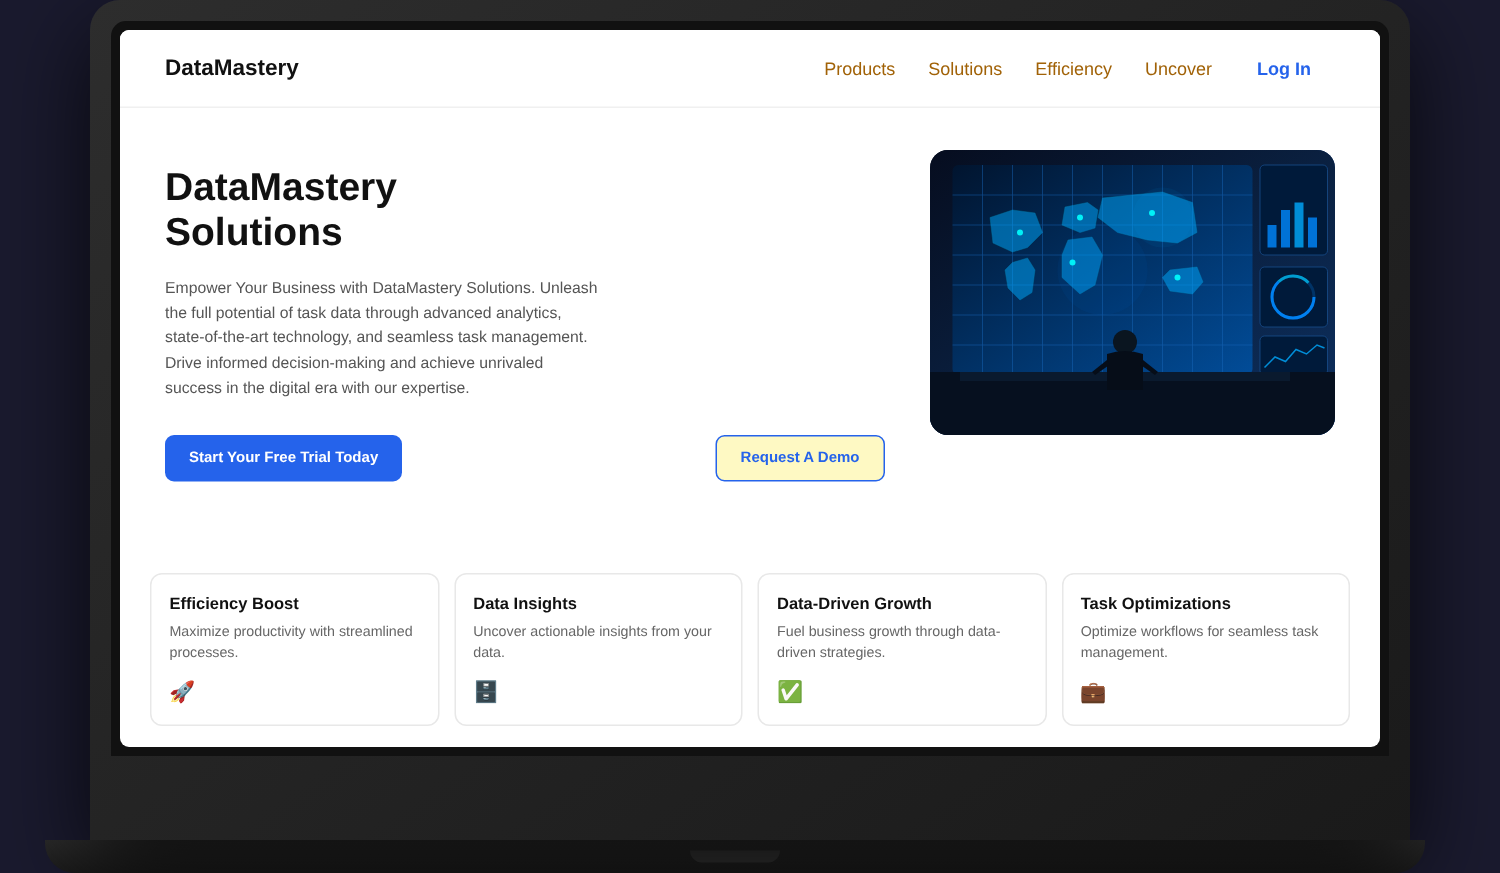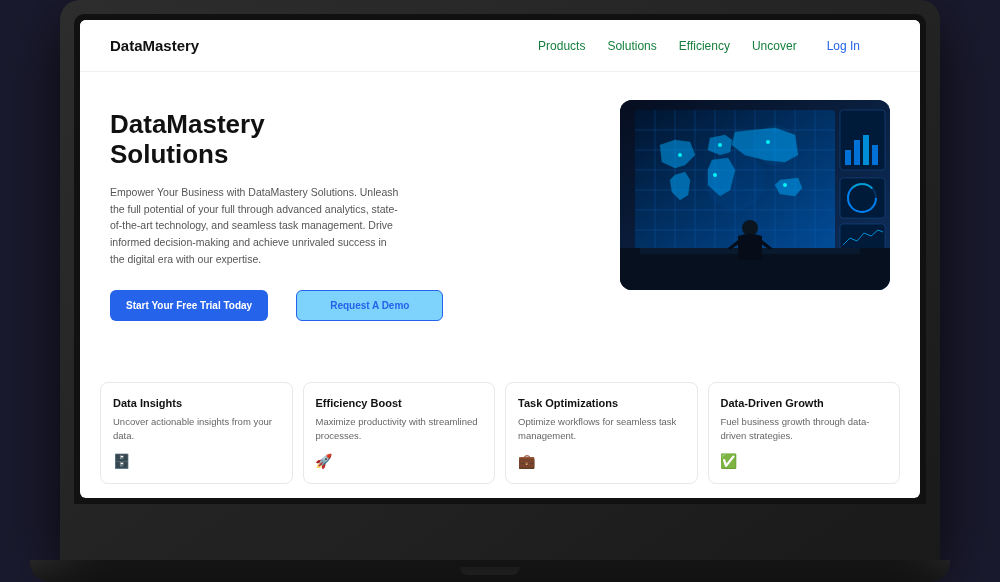--- a/index.html
+++ b/index.html
@@ -81,31 +81,31 @@
     }
 
     .nav-links {
       display: flex;
       gap: 22px;
       margin-right: 30px;
     }
 
     .nav-link {
       font-size: 12px;
-      color: #15803d;
+      color: #a16207;
       text-decoration: none;
       cursor: pointer;
     }
 
     .nav-login {
       font-size: 12px;
       color: #2563eb;
-      font-weight: 400;
-      cursor: pointer;
-      margin-right: 30px;
+      font-weight: 700;
+      cursor: pointer;
+      margin-right: 16px;
     }
 
     .nav-cta {
       background: #2563eb;
       color: #fff;
       border: none;
       padding: 7px 14px;
       border-radius: 6px;
       font-size: 11px;
       font-weight: 600;
@@ -138,38 +138,39 @@
       font-size: 10.5px;
       color: #555;
       line-height: 1.6;
       margin-bottom: 22px;
       max-width: 290px;
     }
 
     .hero-buttons {
       display: flex;
       gap: 28px;
+      justify-content: space-between;
     }
 
     .btn-primary {
       background: #2563eb;
       color: #fff;
       border: none;
       padding: 9px 16px;
       border-radius: 6px;
       font-size: 10px;
       font-weight: 600;
       cursor: pointer;
     }
 
     .btn-outline {
-      background: #7dd3fc;
+      background: #fef9c3;
       color: #2563eb;
       border: 1.5px solid #2563eb;
-      padding: 9px 33px;
+      padding: 9px 16px;
       border-radius: 6px;
       font-size: 10px;
       font-weight: 600;
       cursor: pointer;
     }
 
     .hero-image {
       width: 270px;
       height: 190px;
       border-radius: 12px;
@@ -251,21 +252,21 @@
           </div>
           <span class="nav-login">Log In</span>
         </nav>
 
         <div class="hero">
           <div class="hero-left">
             <h1 class="hero-title">
               <span>DataMastery</span><br>
               <span>Solutions</span>
             </h1>
-            <p class="hero-desc">Empower Your Business with DataMastery Solutions. Unleash the full potential of your full through advanced analytics, state-of-the-art technology, and seamless task management. Drive informed decision-making and achieve unrivaled success in the digital era with our expertise.</p>
+            <p class="hero-desc">Empower Your Business with DataMastery Solutions. Unleash the full potential of task data through advanced analytics, state-of-the-art technology, and seamless task management. Drive informed decision-making and achieve unrivaled success in the digital era with our expertise.</p>
             <div class="hero-buttons">
               <button class="btn-primary">Start Your Free Trial Today</button>
               <button class="btn-outline">Request A Demo</button>
             </div>
           </div>
 
           <div class="hero-image">
             <svg viewBox="0 0 270 190" xmlns="http://www.w3.org/2000/svg">
 
               <defs>
@@ -354,38 +355,38 @@
               <circle cx="100" cy="45" r="2" fill="#00ffff" opacity="0.9"></circle>
               <circle cx="148" cy="42" r="2" fill="#00ffff" opacity="0.9"></circle>
               <circle cx="165" cy="85" r="2" fill="#00ffff" opacity="0.9"></circle>
               <circle cx="95" cy="75" r="2" fill="#00ffff" opacity="0.9"></circle>
             </svg>
           </div>
         </div>
 
         <div class="features">
           <div class="feature-card">
+            <div class="feature-title">Efficiency Boost</div>
+            <div class="feature-desc">Maximize productivity with streamlined processes.</div>
+            <div class="feature-icon icon-rocket">🚀</div>
+          </div>
+          <div class="feature-card">
             <div class="feature-title">Data Insights</div>
             <div class="feature-desc">Uncover actionable insights from your data.</div>
             <div class="feature-icon icon-db">🗄️</div>
           </div>
           <div class="feature-card">
-            <div class="feature-title">Efficiency Boost</div>
-            <div class="feature-desc">Maximize productivity with streamlined processes.</div>
-            <div class="feature-icon icon-rocket">🚀</div>
+            <div class="feature-title">Data-Driven Growth</div>
+            <div class="feature-desc">Fuel business growth through data-driven strategies.</div>
+            <div class="feature-icon icon-chart">✅</div>
           </div>
           <div class="feature-card">
             <div class="feature-title">Task Optimizations</div>
             <div class="feature-desc">Optimize workflows for seamless task management.</div>
             <div class="feature-icon icon-task">💼</div>
-          </div>
-          <div class="feature-card">
-            <div class="feature-title">Data-Driven Growth</div>
-            <div class="feature-desc">Fuel business growth through data-driven strategies.</div>
-            <div class="feature-icon icon-chart">✅</div>
           </div>
         </div>
 
       </div>
     </div>
   </div>
   <div class="laptop-bottom">
     <div class="laptop-notch"></div>
   </div>
 </div>

